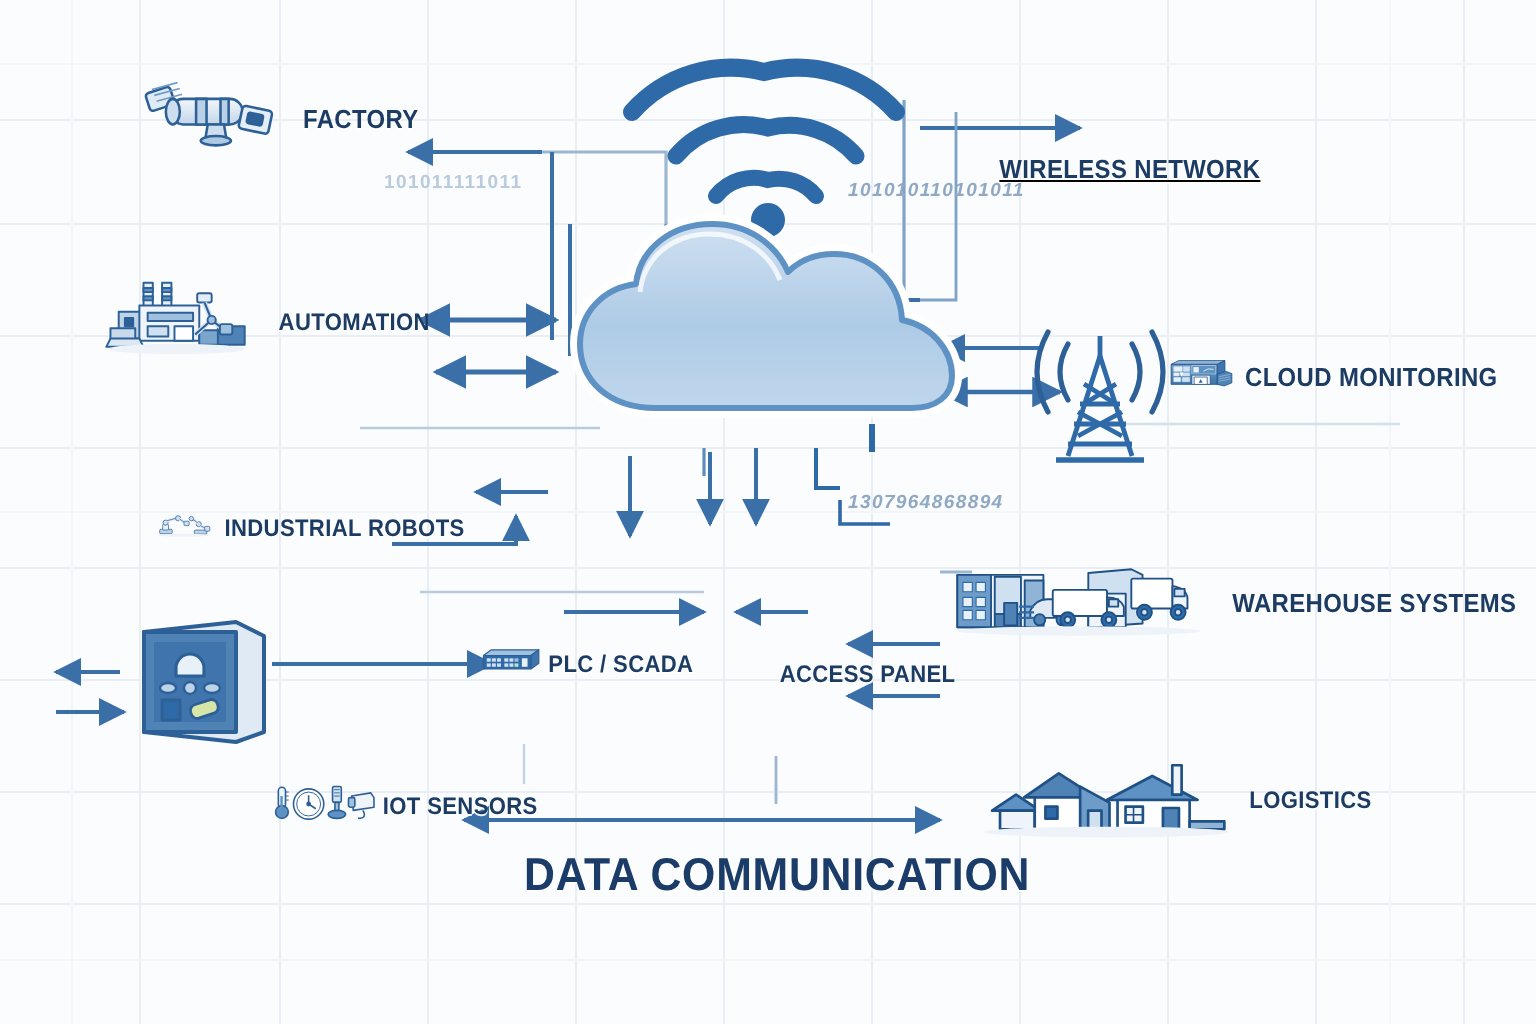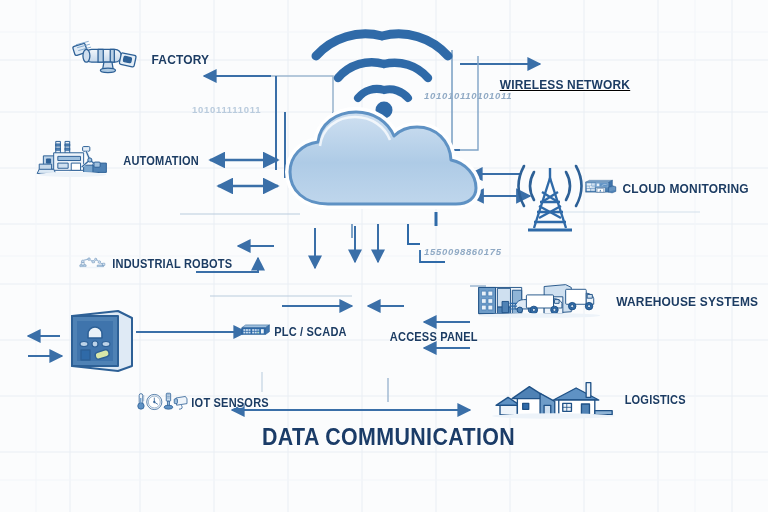--- a/index.html
+++ b/index.html
@@ -209,21 +209,21 @@
           <rect x="83" y="22" width="7" height="22" fill="#b9d0e6"></rect>
           <path d="M72,44 L70,56 L88,56 L86,44 Z" fill="#cfdeee"></path>
           <ellipse cx="79" cy="58" rx="13" ry="4" fill="#aecae3"></ellipse>
           <rect x="100" y="30" width="26" height="20" rx="3" fill="#e4eef7" transform="rotate(12 113 40)"></rect>
           <rect x="106" y="35" width="13" height="9" rx="2" fill="#2d6096" transform="rotate(12 113 40)"></rect>
         </g>
       </svg>
       <div class="cap s13" style="margin-top:4px;">FACTORY</div>
     </div>
 
-    <div class="node" style="left:32px;top:116px;width:170px;">
+    <div class="node" style="left:48px;top:116px;width:170px;">
       <svg class="art" width="170" height="88" viewBox="0 0 170 88">
         <g stroke="#2d6096" stroke-width="1.9" stroke-linejoin="round">
           <rect x="46" y="8" width="9" height="36" fill="#e6eff8"></rect>
           <rect x="46" y="13" width="9" height="4" fill="#5f92c4"></rect>
           <rect x="46" y="21" width="9" height="4" fill="#5f92c4"></rect>
           <rect x="64" y="8" width="9" height="36" fill="#e6eff8"></rect>
           <rect x="64" y="13" width="9" height="4" fill="#5f92c4"></rect>
           <rect x="64" y="21" width="9" height="4" fill="#5f92c4"></rect>
           <rect x="22" y="36" width="36" height="26" fill="#bdd3e8"></rect>
           <rect x="28" y="42" width="8" height="8" fill="#2d6096"></rect>
@@ -508,18 +508,18 @@
           <rect x="147" y="2" width="7" height="22" fill="#eef4fa"></rect>
           <path d="M160,44 L186,44 L186,50 L160,50 Z" fill="#8fb4d6"></path>
           <ellipse cx="98" cy="52" rx="92" ry="4" fill="#edf3f9" stroke="none"></ellipse>
         </g>
       </svg>
       <div class="cap s12" style="margin-top:-1px;">LOGISTICS</div>
     </div>
 
     <div class="title" style="left:262px;top:424px;">DATA COMMUNICATION</div>
 
-    <div class="binary dim" style="left:192px;top:86px;margin-top:18px;">101011111011</div>
+    <div class="binary dim" style="left:192px;top:86px;">101011111011</div>
     <div class="binary solid" style="left:424px;top:90px;">101010110101011</div>
-    <div class="binary solid" style="left:424px;top:246px;">1550098860175</div>
+    <div class="binary solid" style="left:424px;top:246px;">1307964868894</div>
 
   </div>
 </div>
 
 </body></html>

